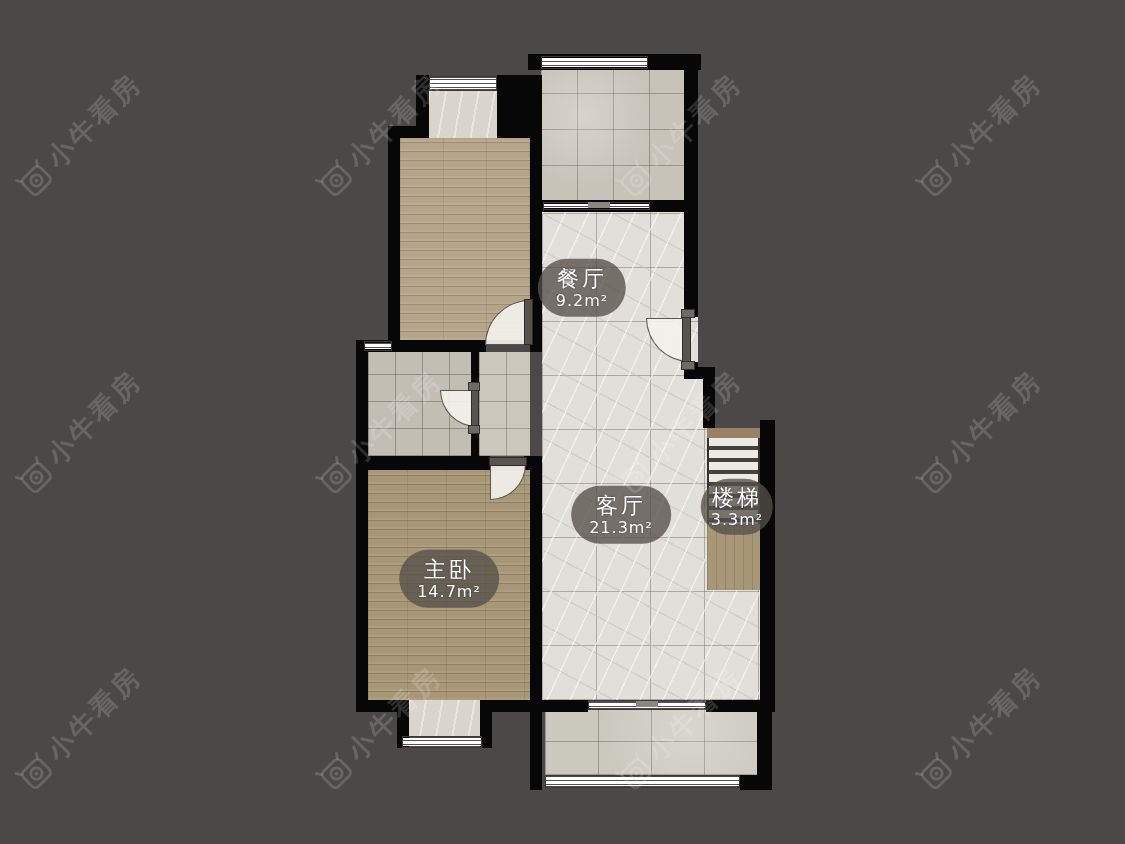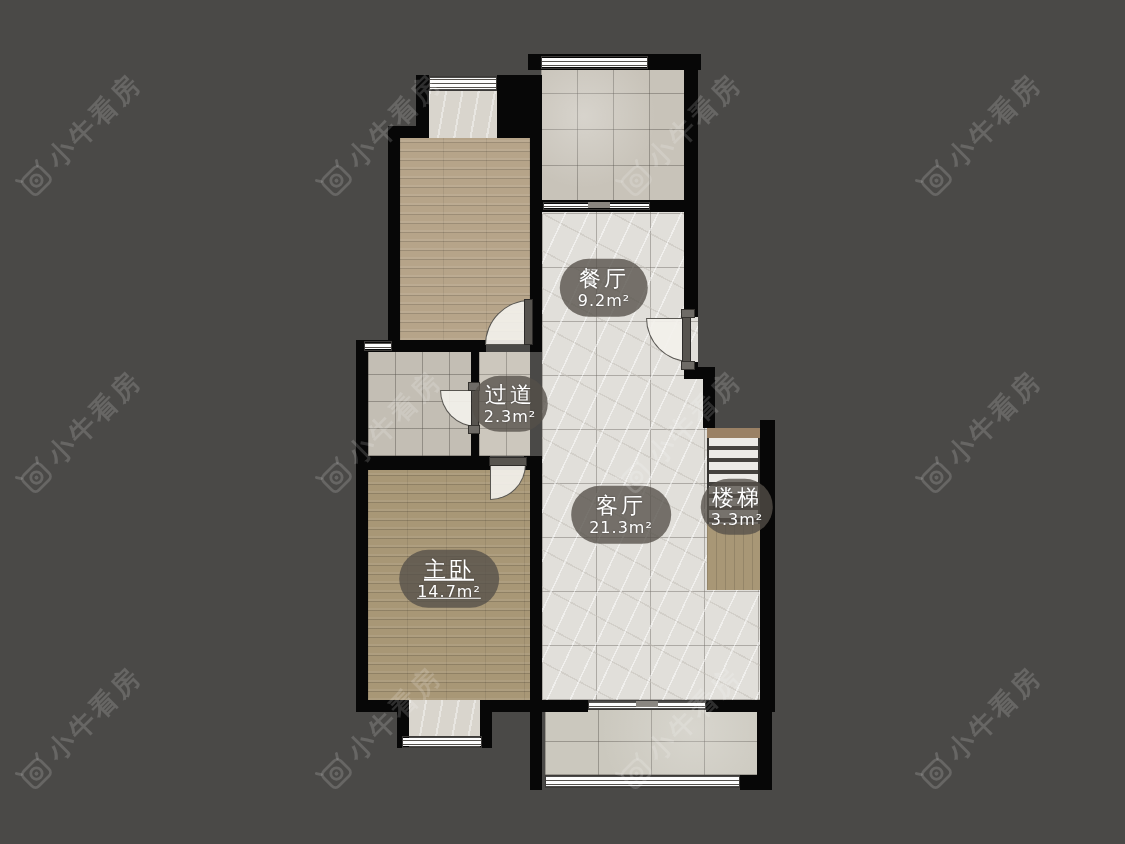--- a/index.html
+++ b/index.html
@@ -189,37 +189,33 @@
   <div class="jamb" style="left:468px;top:425px;width:12px;height:9px;"></div>
 
   <div class="door-arc" style="left:490px;top:464px;width:36px;height:36px;border-radius:0 0 100% 0;"></div>
   <div class="door-leaf" style="left:489px;top:457px;width:38px;height:9px;"></div>
 
   <div class="door-arc" style="left:646px;top:318px;width:44px;height:44px;border-radius:0 0 0 100%;"></div>
   <div class="door-leaf" style="left:682px;top:317px;width:9px;height:46px;"></div>
   <div class="jamb" style="left:681px;top:309px;width:14px;height:9px;"></div>
   <div class="jamb" style="left:681px;top:361px;width:14px;height:9px;"></div>
 
-  <div class="bubble" style="left:604px;top:288px;">
+  <div class="bubble" style="left:582px;top:288px;">
     <div class="rname">餐厅</div>
     <div class="rarea">9.2m²</div>
-  </div>
-  <div class="bubble" style="left:510px;top:404px;padding:6px 12px;">
-    <div class="rname">过道</div>
-    <div class="rarea">2.3m²</div>
   </div>
   <div class="bubble" style="left:737px;top:507px;padding:6px 10px;">
     <div class="rname">楼梯</div>
     <div class="rarea">3.3m²</div>
   </div>
   <div class="bubble" style="left:621px;top:515px;text-align:center;">
     <div class="rname">客厅</div>
     <div class="rarea">21.3m²</div>
   </div>
-  <div class="bubble" style="left:449px;top:579px;text-decoration:underline;">
+  <div class="bubble" style="left:449px;top:579px;">
     <div class="rname">主卧</div>
     <div class="rarea">14.7m²</div>
   </div>
 
   <div id="wm-layer">
       <div class="wm" style="left: -30px; top: 60px;">
         <div class="wm-inner">
           <span>
             <svg width="34" height="34" viewBox="0 0 24 24" fill="none" stroke="currentColor" stroke-width="2">
               <path d="M4 6 L2 3 M20 6 L22 3" stroke-linecap="round"></path>

